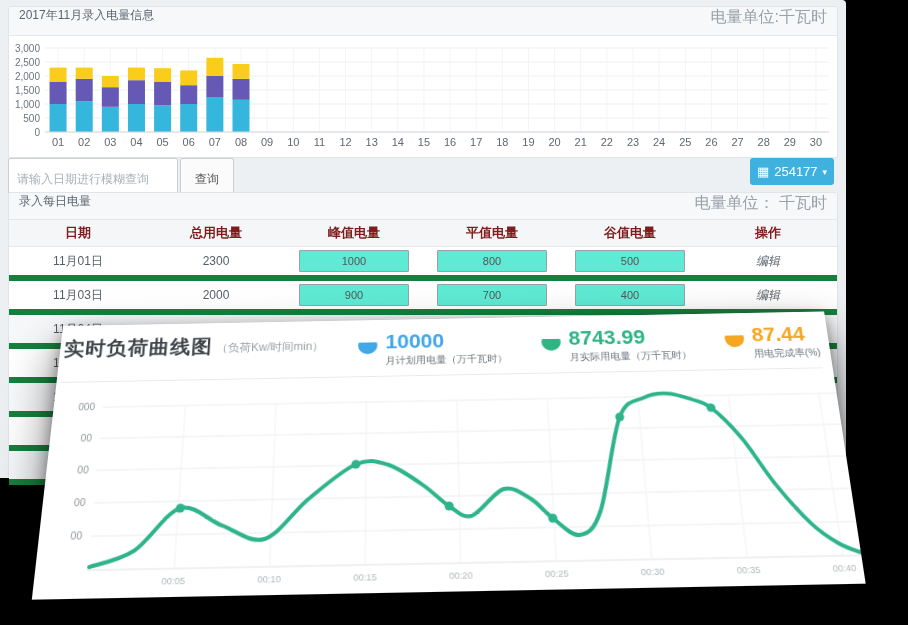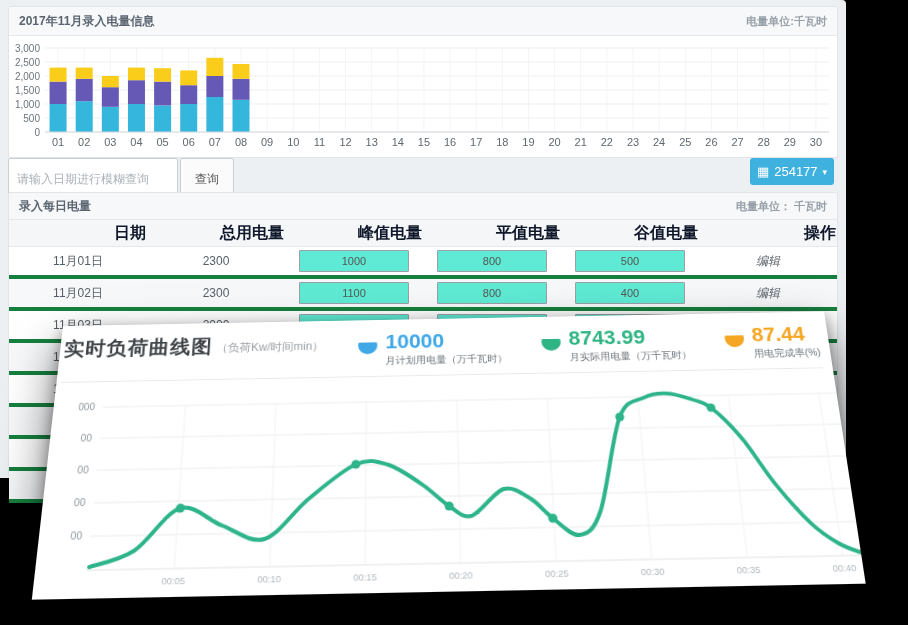--- a/index.html
+++ b/index.html
@@ -10,25 +10,25 @@
   
   .page{
     position:absolute;left:0;top:0;width:846px;height:478px;
     background:#edf0f3;border-radius:0 4px 4px 0;
   }
   .panel{
     background:#fff;border:1px solid #e1e5e9;border-radius:2px;
     position:absolute;left:8px;right:8px;
   }
   .panel-header{
-    height:28px;display:flex;align-items:center;justify-content:space-between;
-    background:#f7f8fa;border-bottom:1px solid #e4e7eb;padding:0 10px;font-weight:bold;
+    height:28px;display:flex;justify-content:space-between;
+    background:#f7f8fa;border-bottom:1px solid #e4e7eb;padding:0 10px;
   }
   .panel-title{font-size:12px;color:#5a6570;}
-  .unit-label{font-size:11px;color:#98a1aa;}
+  .unit-label{font-size:16px;color:#98a1aa;}
   
   #panel-entry{top:6px;height:150px;}
   #barsvg{display:block;}
   .axy{font-size:10px;fill:#6b747d;}
   .axx{font-size:11px;fill:#5f686f;}
   
   .search-row{position:absolute;left:8px;right:8px;top:158px;height:28px;}
   .search-input{
     position:absolute;left:0;top:0;width:152px;height:24px;border:1px solid #c9ced3;
     background:#fff;font-size:12px;color:#444;padding:8px 8px;border-radius:2px;outline:none;
@@ -43,24 +43,24 @@
     position:absolute;right:4px;top:0;height:27px;min-width:84px;
     background:#3eb1de;color:#fff;border:none;border-radius:3px;
     font-size:13px;display:flex;align-items:center;justify-content:center;gap:5px;cursor:pointer;
   }
   .month-btn .grid-ic{font-size:13px;line-height:1;}
   .month-btn .caret{font-size:9px;}
   
   #panel-table{top:192px;height:284px;}
   .tbl{width:100%;border-collapse:collapse;table-layout:fixed;}
   .tbl th{
-    height:24px;background:#f4f6f8;font-size:16px;color:#0f172a;font-weight:bold;
-    border-bottom:1px solid #e6e9ec;text-align:right;
-  }
-  .tbl td{height:26px;font-size:12px;color:#555e66;text-align:center;border-bottom:4px solid #15803d;}
+    height:24px;background:#f4f6f8;font-size:13px;color:#7f1d1d;font-weight:bold;
+    border-bottom:1px solid #e6e9ec;text-align:center;
+  }
+  .tbl td{height:26px;font-size:12px;color:#555e66;text-align:center;border-bottom:6px solid #15803d;}
   .tbl tr.alt td{background:#f7f8fa;}
   .cell-input{
     width:104px;height:18px;background:#5eead4;border:1px solid #9aa0a5;
     font-size:11px;color:#555;text-align:center;border-radius:1px;
   }
   .edit-link{color:#555e66;text-decoration:none;cursor:pointer;font-style:italic;}
   
   .overlay-card{
     position:absolute;left:48px;top:308px;width:796px;height:282px;
     background:#fff;overflow:hidden;
@@ -221,28 +221,20 @@
       </thead>
       <tbody id="tbody">
           <tr>
             <td>11月01日</td>
             <td>2300</td>
             <td><input class="cell-input" value="1000" style=""></td>
             <td><input class="cell-input" value="800" style=""></td>
             <td><input class="cell-input" value="500" style=""></td>
             <td><a class="edit-link">编辑</a></td>
           </tr>
-          <tr class="alt">
-            <td>11月02日</td>
-            <td>2300</td>
-            <td><input class="cell-input" value="1100" style=""></td>
-            <td><input class="cell-input" value="800" style=""></td>
-            <td><input class="cell-input" value="400" style=""></td>
-            <td><a class="edit-link">编辑</a></td>
-          </tr>
           <tr>
             <td>11月03日</td>
             <td>2000</td>
             <td><input class="cell-input" value="900" style=""></td>
             <td><input class="cell-input" value="700" style=""></td>
             <td><input class="cell-input" value="400" style=""></td>
             <td><a class="edit-link">编辑</a></td>
           </tr>
           <tr class="alt">
             <td>11月04日</td>

